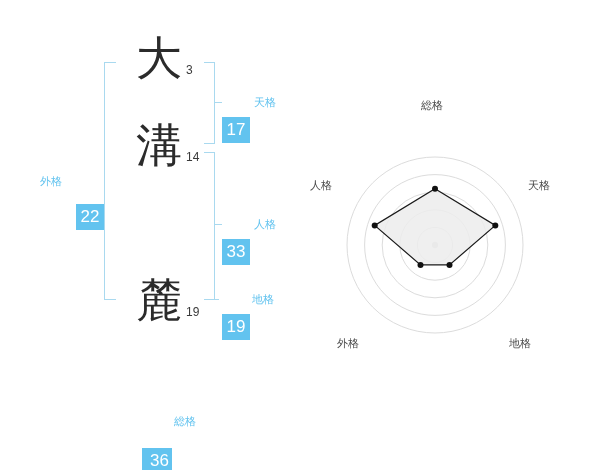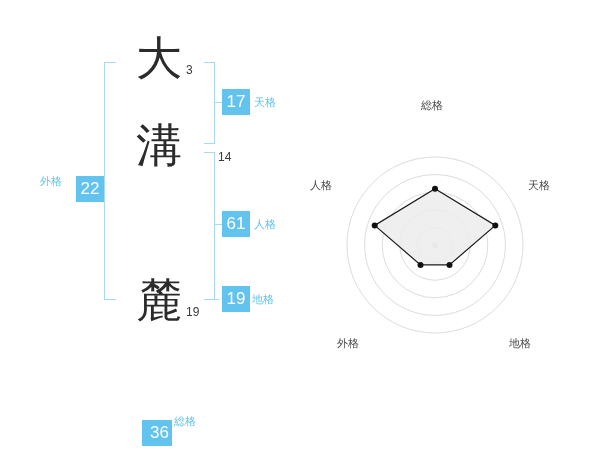--- a/index.html
+++ b/index.html
@@ -41,20 +41,21 @@
     background: #62c3ef;
     color: #ffffff;
     font-size: 17px;
     line-height: 26px;
     height: 26px;
     min-width: 28px;
     text-align: center;
     padding: 0 3px;
     box-sizing: border-box;
     font-family: "Liberation Sans", sans-serif;
+    margin-top: 28px;
   }
   .badge-label {
     position: absolute;
     font-size: 11px;
     color: #62c3ef;
     font-family: "Liberation Sans", sans-serif;
     line-height: 26px;
   }
 
   
@@ -81,21 +82,21 @@
 </style>
 </head>
 <body>
 
 <div id="stage">
 
   <div class="kanji" style="left:136px; top:35px;">大</div>
   <div class="strokes" style="left:186px; top:63px;">3</div>
 
   <div class="kanji" style="left:136px; top:122px;">溝</div>
-  <div class="strokes" style="left:186px; top:150px;margin-left:32px;">14</div>
+  <div class="strokes" style="left:186px; top:150px;">14</div>
 
   <div class="kanji" style="left:136px; top:277px;">麓</div>
   <div class="strokes" style="left:186px; top:305px;">19</div>
 
   <div class="line v" style="left:104px; top:62px; height:238px;"></div>
   <div class="line h" style="left:104px; top:62px; width:12px;"></div>
   <div class="line h" style="left:104px; top:299px; width:12px;"></div>
 
   <div class="line v" style="left:214px; top:62px; height:82px;"></div>
   <div class="line h" style="left:204px; top:62px; width:11px;"></div>
@@ -105,21 +106,21 @@
   <div class="line v" style="left:214px; top:152px; height:148px;"></div>
   <div class="line h" style="left:204px; top:152px; width:11px;"></div>
   <div class="line h" style="left:204px; top:299px; width:11px;"></div>
   <div class="line h" style="left:214px; top:224px; width:8px;"></div>
 
   <div class="line h" style="left:205px; top:299px; width:14px;"></div>
 
   <div class="badge" style="left:222px; top:89px;">17</div>
   <div class="badge-label" style="left:254px; top:89px;">天格</div>
 
-  <div class="badge" style="left:222px; top:211px;">61</div>
+  <div class="badge" style="left:222px; top:211px;">33</div>
   <div class="badge-label" style="left:254px; top:211px;">人格</div>
 
   <div class="badge" style="left:222px; top:286px;">19</div>
   <div class="badge-label" style="left:252px; top:286px;">地格</div>
 
   <div class="badge-label" style="left:40px; top:168px;">外格</div>
   <div class="badge" style="left:76px; top:176px;">22</div>
 
   <div class="badge" style="left:142px; top:420px;padding-left:8px;">36</div>
   <div class="badge-label" style="left:174px; top:408px;">総格</div>

